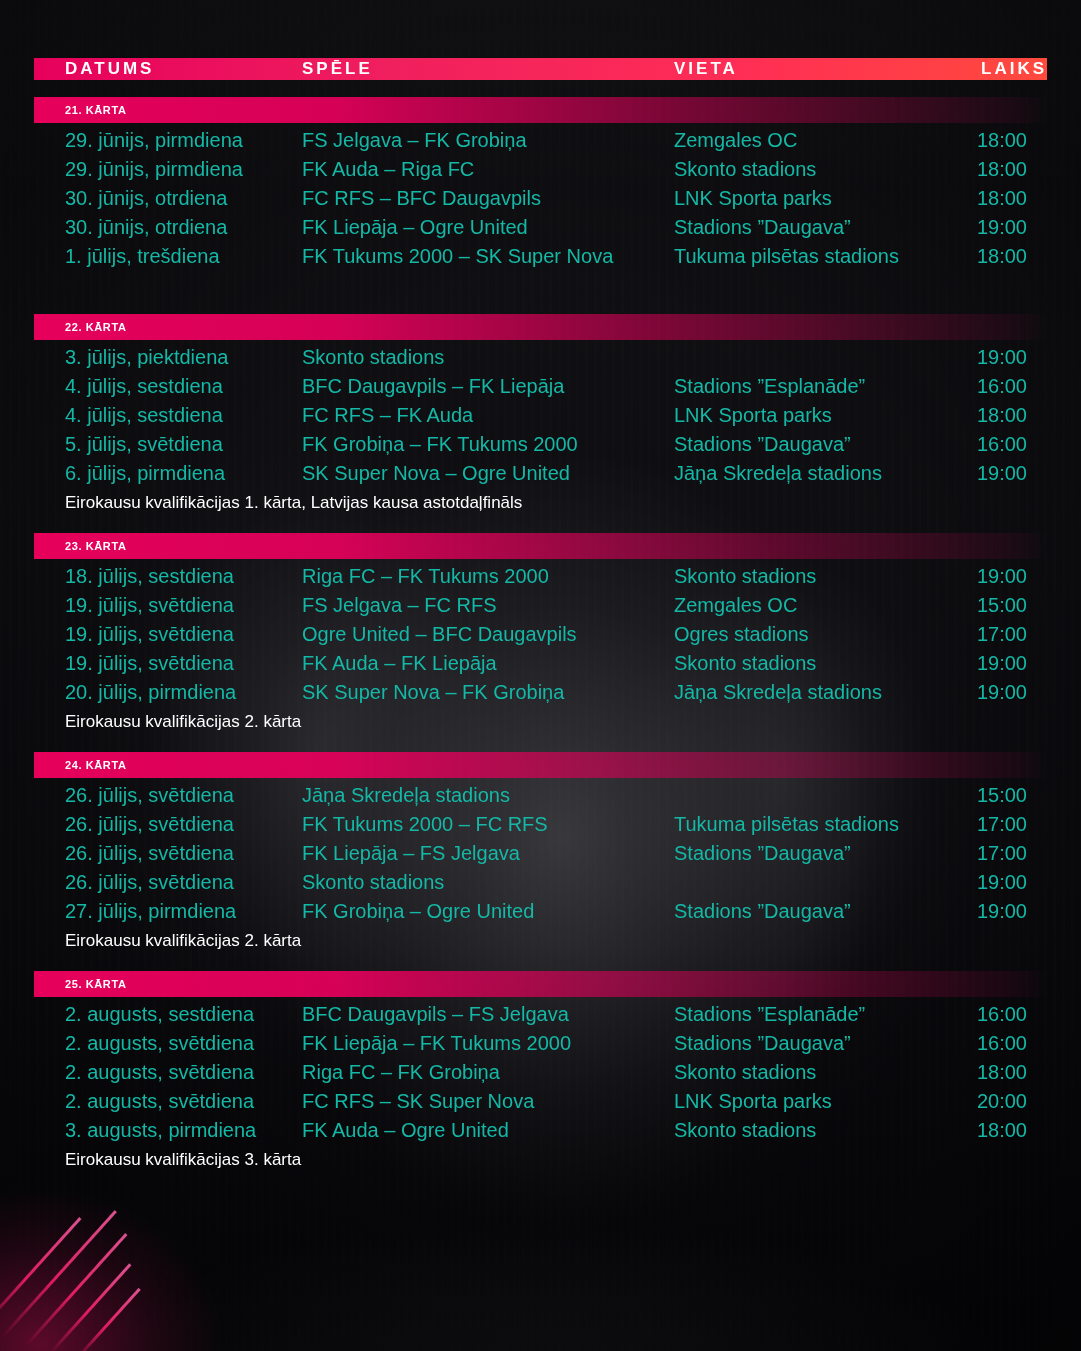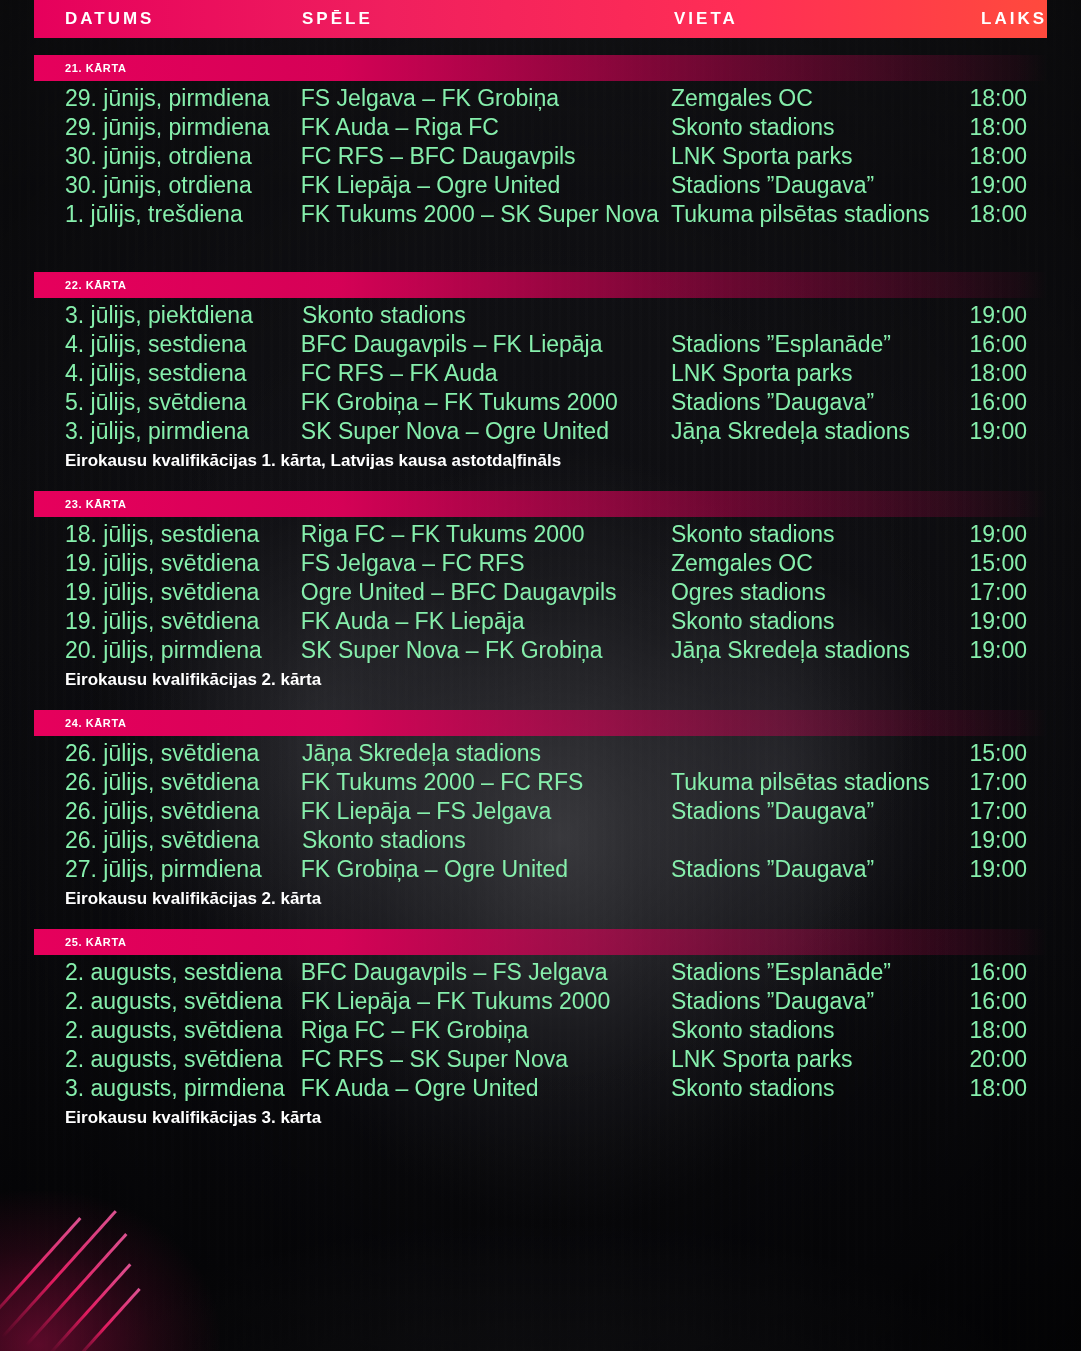--- a/index.html
+++ b/index.html
@@ -72,21 +72,22 @@
     pointer-events: none;
   }
 
   
   .content {
     position: relative;
     z-index: 3;
     padding: 0 34px;
   }
   .header-bar {
-    height: 38px;
+    margin-top: 58px;
+    height: 22px;
     background: linear-gradient(90deg, #e6005c 0%, #f01f5e 35%, #ff2e55 70%, #ff4a3d 100%);
     display: flex;
     align-items: center;
     color: #ffffff;
     font-size: 17px;
     font-weight: bold;
     letter-spacing: 3px;
     justify-content: space-between;
   }
   .col-date   { width: 268px; padding-left: 31px; }
@@ -106,33 +107,33 @@
     color: #ffffff;
     font-size: 11px;
     font-weight: bold;
     letter-spacing: .6px;
   }
   .rows { margin-top: 3px; }
   .row {
     display: flex;
     align-items: center;
     height: 29px;
-    color: #86efac;
-    font-size: 23px;
+    color: #14b8a6;
+    font-size: 20px;
     white-space: nowrap;
     justify-content: space-between;
   }
   .row .col-date { padding-left: 31px; }
   .row .col-time { padding-right: 20px; font-variant-numeric: tabular-nums; }
   .note {
     margin-top: 2px;
     padding-left: 31px;
     color: #ffffff;
     font-size: 17px;
-    font-weight: bold;
+    font-weight: normal;
     height: 26px;
     display: flex;
     align-items: center;
   }
   .spacer-lg { height: 26px; }
 </style>
 </head>
 <body>
 
 <div id="page">
@@ -215,21 +216,21 @@
               <div class="col-place">LNK Sporta parks</div>
               <div class="col-time">18:00</div>
             </div>
             <div class="row">
               <div class="col-date">5. jūlijs, svētdiena</div>
               <div class="col-game">FK Grobiņa – FK Tukums 2000</div>
               <div class="col-place">Stadions ”Daugava”</div>
               <div class="col-time">16:00</div>
             </div>
             <div class="row">
-              <div class="col-date">3. jūlijs, pirmdiena</div>
+              <div class="col-date">6. jūlijs, pirmdiena</div>
               <div class="col-game">SK Super Nova – Ogre United</div>
               <div class="col-place">Jāņa Skredeļa stadions</div>
               <div class="col-time">19:00</div>
             </div>
           </div>
           <div class="note">Eirokausu kvalifikācijas 1. kārta, Latvijas kausa astotdaļfināls</div>
         </div>
         <div class="round">
           <div class="round-bar">23. KĀRTA</div>
           <div class="rows">

